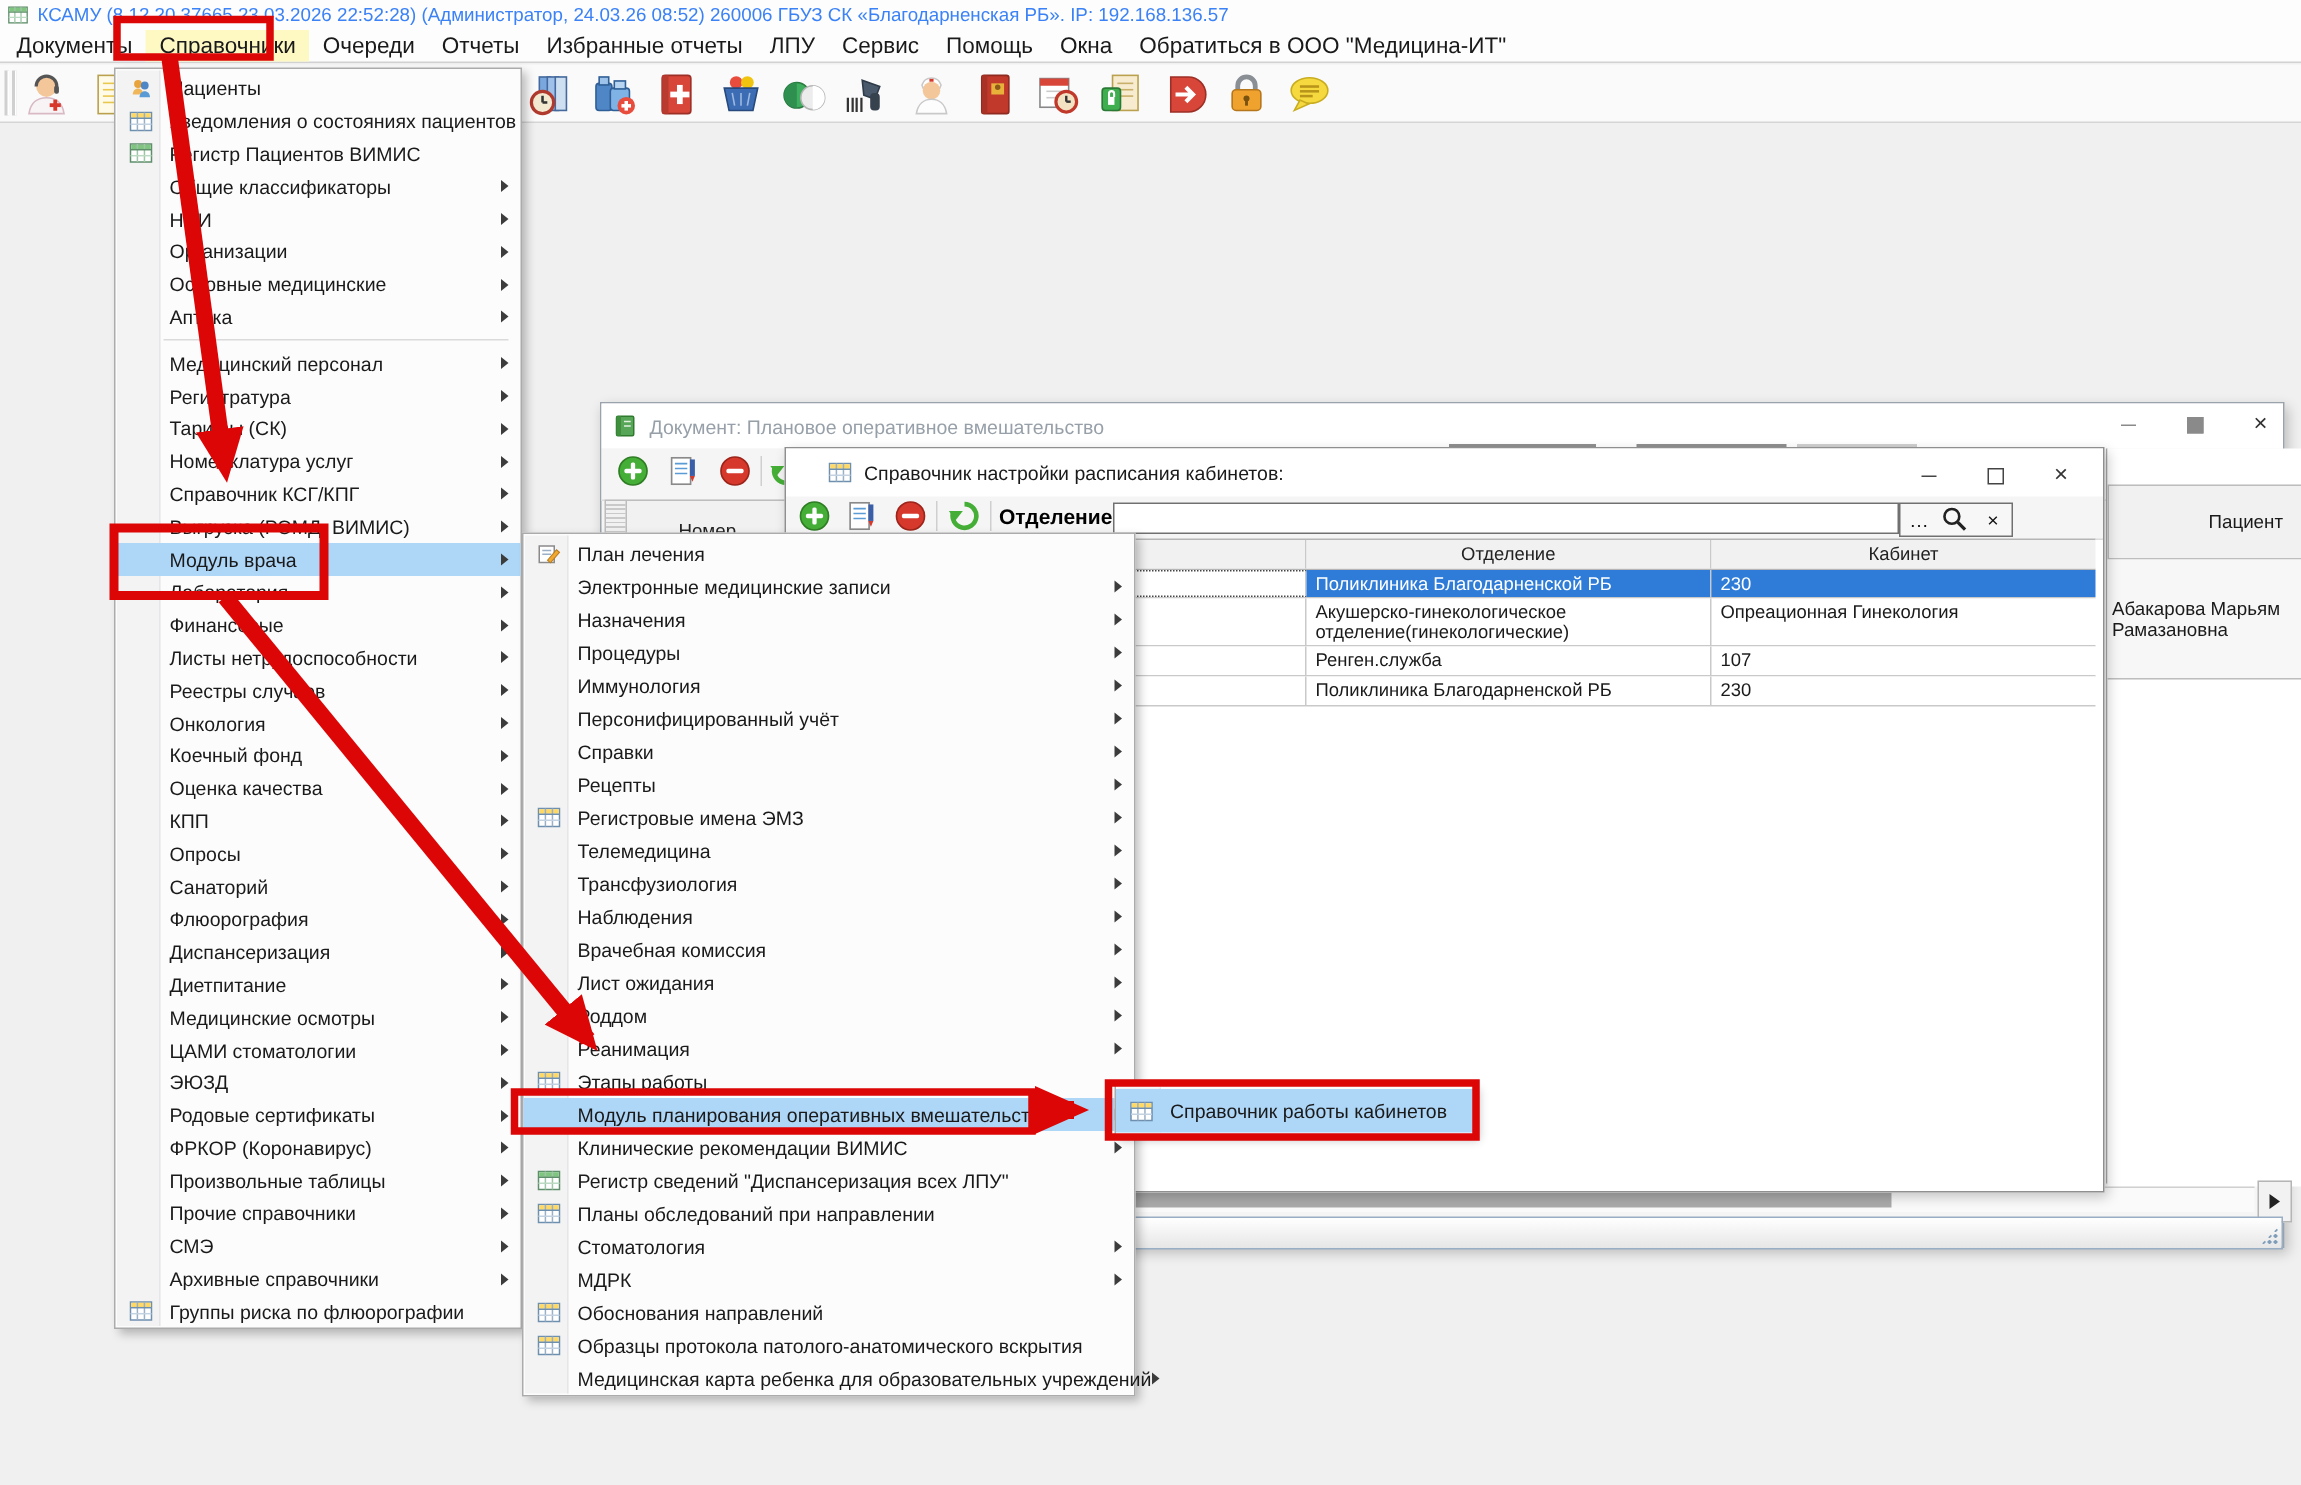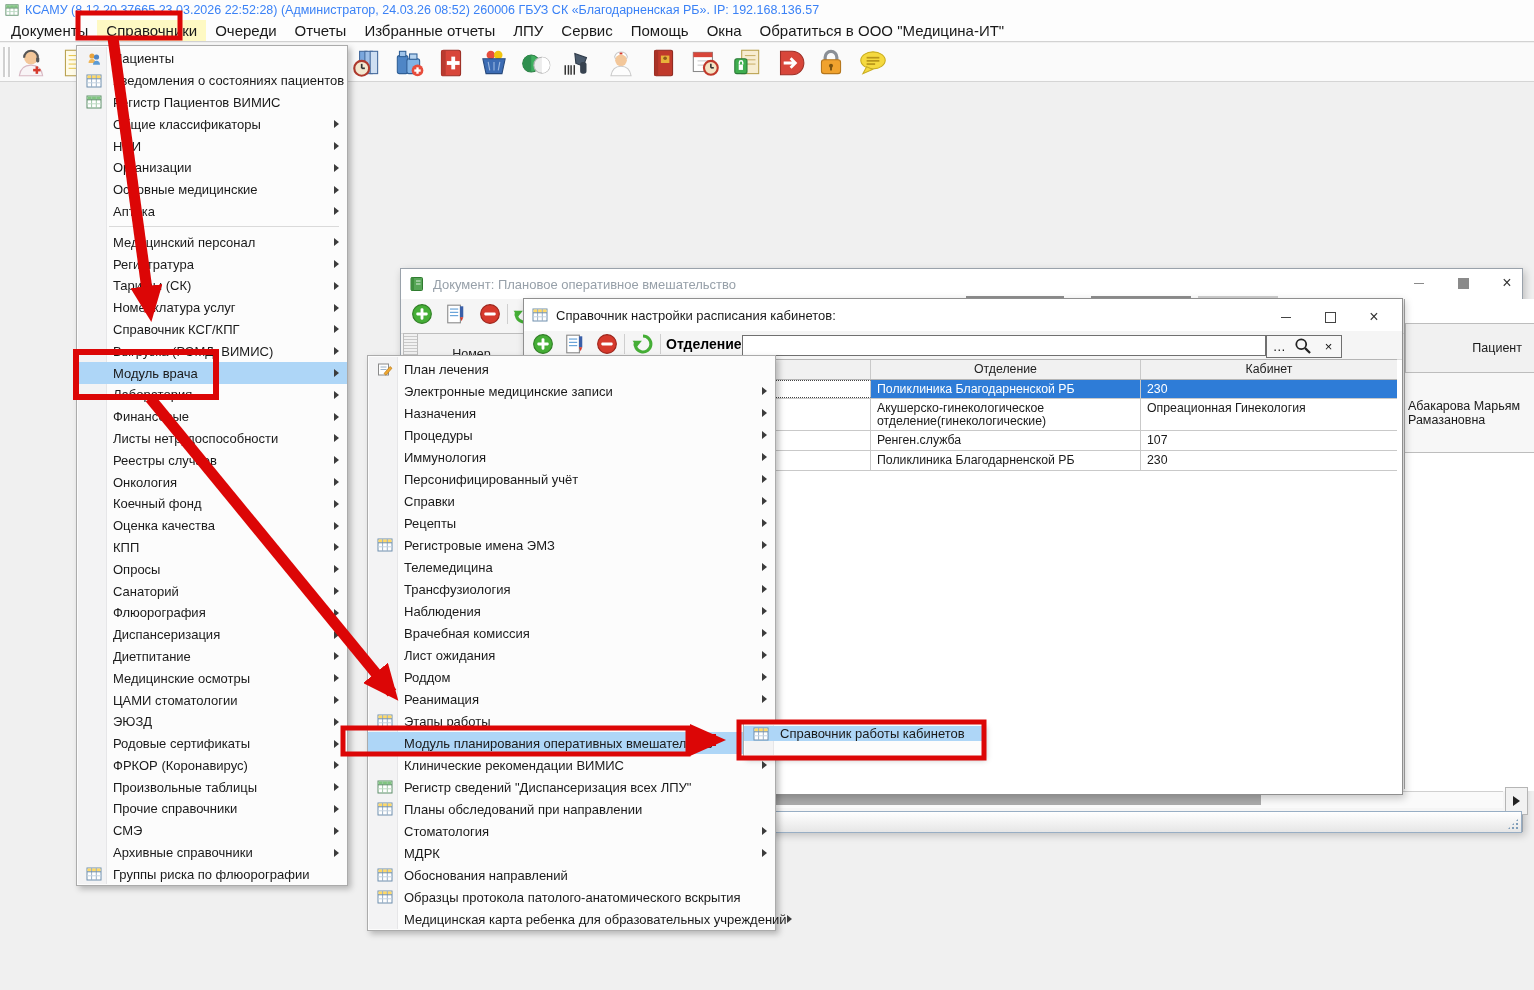--- a/index.html
+++ b/index.html
@@ -57,21 +57,21 @@
            display:flex;align-items:center;justify-content:center;}
   .tri-right{width:0;height:0;border-left:7px solid #222;border-top:5px solid transparent;border-bottom:5px solid transparent;}
   .doc-status{position:absolute;left:3px;top:542px;width:1116px;height:20px;border:1px solid #98aec4;
               background:linear-gradient(#ffffff,#e6e6e6);}
   .grip-dots{position:absolute;right:2px;bottom:2px;width:12px;height:12px;
      background:radial-gradient(circle at 2px 2px,#7f9db9 1.2px,transparent 1.3px);
      background-size:4px 4px;clip-path:polygon(100% 0,100% 100%,0 100%);}
 
   
   #sched-win{left:523px;top:298px;width:880px;height:497px;background:#fff;border:1px solid #8f8f8f;}
-  #sched-win .win-title{height:32px;}
+  #sched-win .win-title{height:32px;padding-left:20px;}
   #sched-toolbar{top:32px;height:28px;background:#f5f5f5;}
   .dept-label{position:absolute;left:142px;top:37px;font-size:14px;font-weight:bold;color:#000;}
   .dept-input{position:absolute;left:218px;top:36px;width:524px;height:21px;border:1px solid #707070;
               font-size:13px;padding:0 4px;box-sizing:border-box;background:#fff;}
   .field-btns{position:absolute;left:742px;top:36px;width:74px;height:21px;border:1px solid #707070;background:#f7f7f7;
               display:flex;align-items:center;justify-content:space-around;}
   .fb{font-size:13px;color:#111;display:flex;align-items:center;justify-content:center;width:22px;height:19px;}
   .sched-table{position:absolute;left:0;top:60px;width:873px;}
   .srow{display:flex;border-bottom:1px solid #c9c9c9;background:#fff;}
   .sc{box-sizing:border-box;padding:3px 6px;font-size:12.3px;line-height:12.6px;}
@@ -80,26 +80,26 @@
   .sc2{width:256px;}
   .shead .sc{background:#f1f1f1;text-align:center;color:#222;padding:3px 4px;}
   .shead{border-bottom:1px solid #b5b5b5;border-top:1px solid #b5b5b5;}
   .srow.sel .sc1,.srow.sel .sc2{background:#2e7cd7;color:#fff;}
   .srow.sel .sc0{border-top:1px dotted #444;border-bottom:1px dotted #444;}
 
   
   .menu{background:#fcfcfc;border:1px solid #ababab;box-shadow:3px 3px 6px rgba(0,0,0,.25);padding:2px 0;}
   .menu .gutter{position:absolute;left:1px;top:1px;bottom:1px;width:28px;background:#f3f3f4;border-right:1px solid #e6e6e8;}
   #menu1{left:76px;top:45px;width:272px;height:841px;}
-  #menu2{left:348px;top:355px;width:409px;height:576px;margin-left:19px;}
+  #menu2{left:348px;top:355px;width:409px;height:576px;}
   #menu3{left:743px;top:723px;width:240px;height:34px;}
   .mi{position:relative;display:flex;align-items:center;padding:0 6px 0 4px;cursor:default;}
   #menu1 .mi{height:21.8px;}
   #menu2 .mi{height:22px;}
-  #menu3 .mi{height:15px;}
+  #menu3 .mi{height:29px;}
   .mi.sel{background:#aed6f7;}
   .mi-ico{width:26px;height:16px;display:flex;align-items:center;justify-content:center;flex:none;}
   .mi-ico svg{width:16px;height:16px;}
   .mi-label{font-size:13px;white-space:nowrap;flex:1;padding-left:6px;}
   .mi-arr{width:0;height:0;border-left:5px solid #3c3c3c;border-top:4px solid transparent;border-bottom:4px solid transparent;margin-right:2px;}
   .msep{height:1px;background:#dadada;margin:4px 8px 4px 32px;}
 
   
   #annot{left:0;top:0;width:1534px;height:990px;pointer-events:none;z-index:200;}
   #annot rect{fill:none;stroke:currentColor;}

